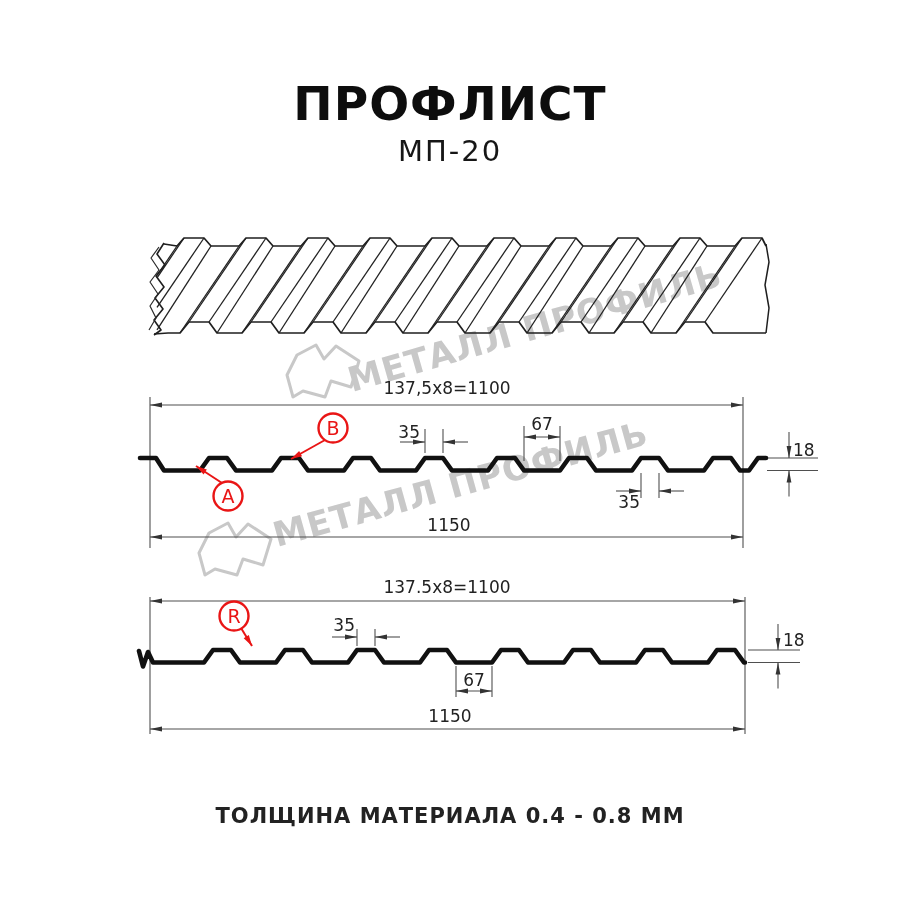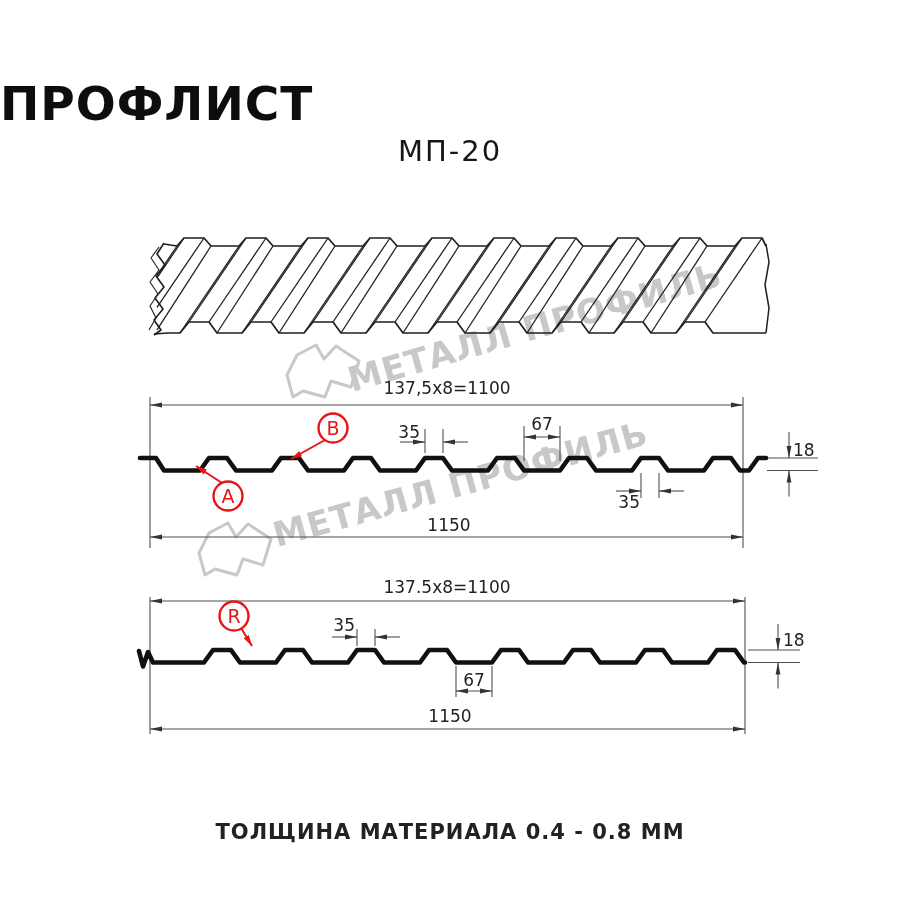--- a/index.html
+++ b/index.html
@@ -1,26 +1,26 @@
 <!DOCTYPE html>
 <html style="--ink: #1b1b1b; --dim: #4f4f4f; --red: #e91515; --wm: #c8c8c8;"><head>
 <meta charset="utf-8">
 <style>
   :root{
     --ink:#1b1b1b; --dim:#4f4f4f; --red:#e91515; --wm:#c8c8c8;
   }
   html,body{margin:0;padding:0;background:#fff;}
   body{width:900px;height:900px;overflow:hidden;position:relative;
        font-family:"DejaVu Sans","Liberation Sans",sans-serif;color:var(--ink);}
-  .title{position:absolute;left:0;top:76px;width:900px;text-align:left;
+  .title{position:absolute;left:0;top:76px;width:900px;text-align:center;
          font-size:47px;font-weight:800;letter-spacing:1px;color:#0d0d0d;}
   .subtitle{position:absolute;left:0;top:134px;width:900px;text-align:center;
          font-size:29px;font-weight:400;letter-spacing:2px;color:#161616;}
   .footer{position:absolute;left:0;top:804px;width:900px;text-align:center;
-         font-size:21px;font-weight:700;letter-spacing:1px;color:#222;margin-top:16px;}
+         font-size:21px;font-weight:700;letter-spacing:1px;color:#222;}
   svg{position:absolute;left:0;top:0;}
   text{font-family:"DejaVu Sans","Liberation Sans",sans-serif;}
   .dimtxt{font-size:17px;fill:#222;}
   .lbltxt{font-size:19px;fill:var(--red);}
   .wmtxt{font-size:34px;font-weight:700;fill:var(--wm);letter-spacing:1px;}
 </style>
 </head>
 <body>
 
 <div class="title">ПРОФЛИСТ</div>

